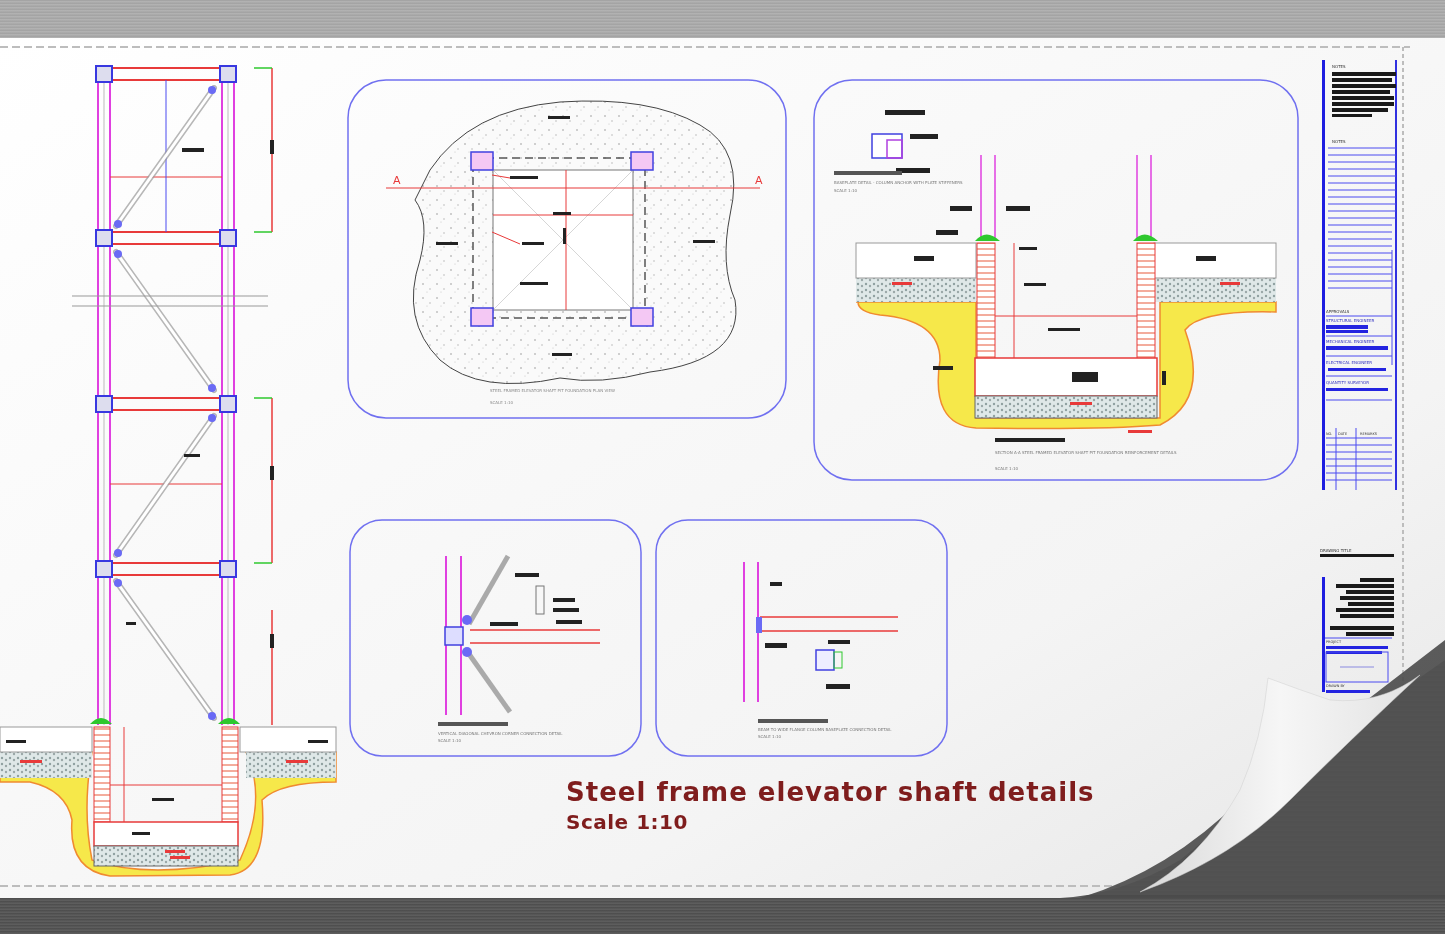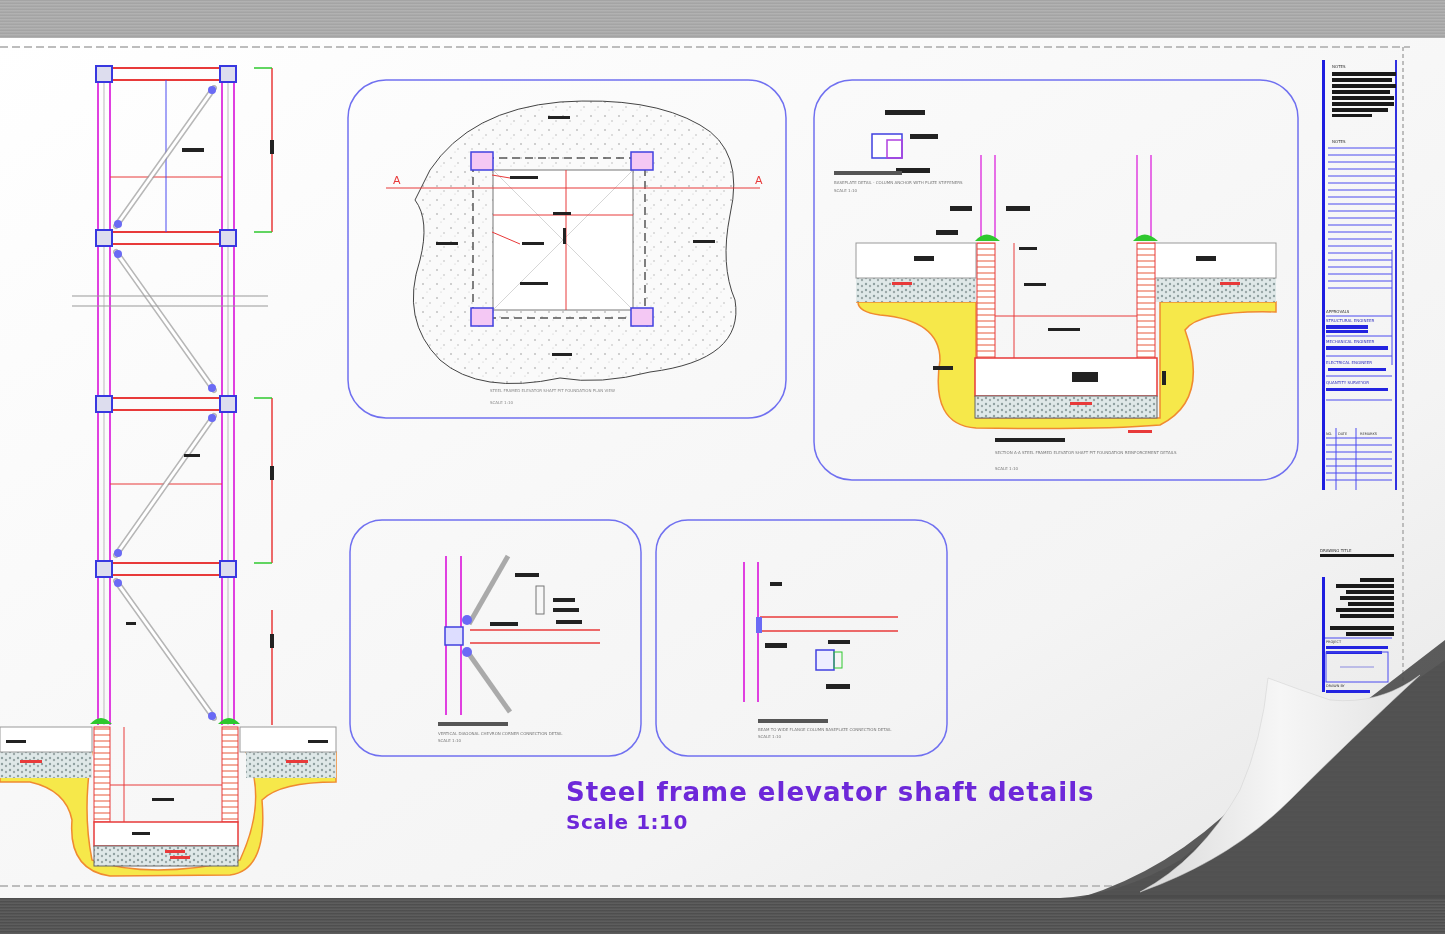--- a/index.html
+++ b/index.html
@@ -4,21 +4,21 @@
 <style>
   html,body{margin:0;padding:0;}
   body{width:1445px;height:934px;overflow:hidden;position:relative;
     background:repeating-linear-gradient(0deg,#8a8a8a 0px,#a9a9a9 1px,#7c7c7c 2px,#9b9b9b 3px,#b3b3b3 4px,#868686 5px);
     font-family:"DejaVu Sans",sans-serif;}
   .metal-top{position:absolute;left:0;top:0;width:1445px;height:40px;
     background:repeating-linear-gradient(0deg,#b9b9b9 0px,#8f8f8f 1px,#c6c6c6 2px,#9d9d9d 3px);}
   .metal-bottom{position:absolute;left:0;top:895px;width:1445px;height:39px;
     background:repeating-linear-gradient(0deg,#4c4c4c 0px,#6e6e6e 1px,#3f3f3f 2px,#5e5e5e 3px);}
   .sheet{position:absolute;left:0;top:38px;width:1445px;height:860px;}
-  .caption{position:absolute;left:566px;top:776px;color:#6d28d9;
+  .caption{position:absolute;left:566px;top:776px;color:#7f1d1d;
     font-family:"DejaVu Sans",sans-serif;letter-spacing:1px;}
   .caption .t1{font-size:26px;font-weight:bold;display:block;line-height:32px;}
   .caption .t2{font-size:20px;font-weight:bold;display:block;line-height:28px;letter-spacing:0.5px;}
   svg text{font-family:"DejaVu Sans",sans-serif;}
 </style>
 </head>
 <body>
 
 <div class="metal-top"></div>
 <div class="metal-bottom"></div>

